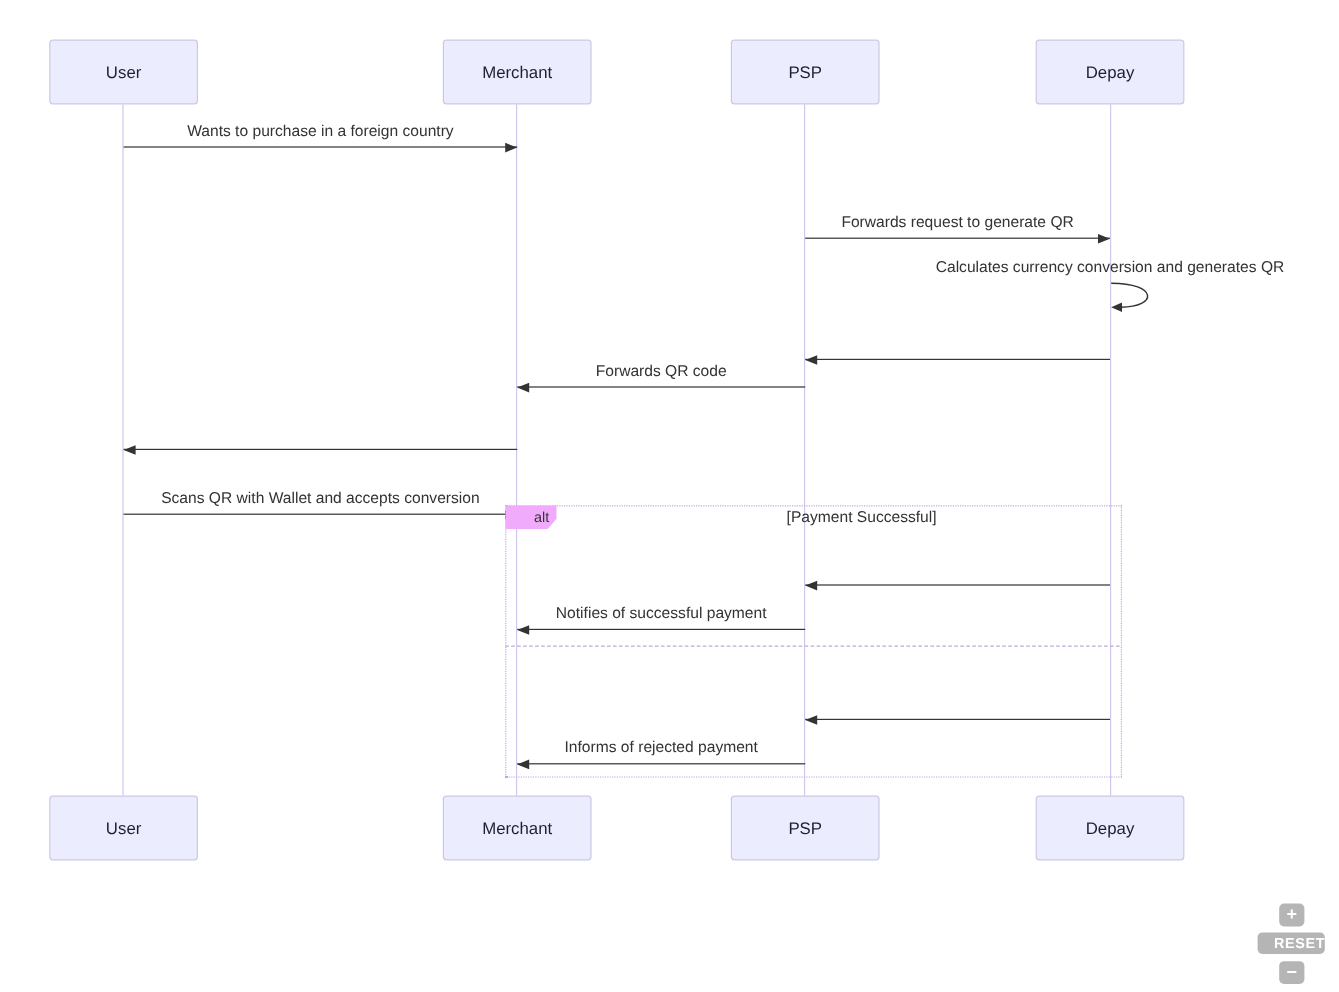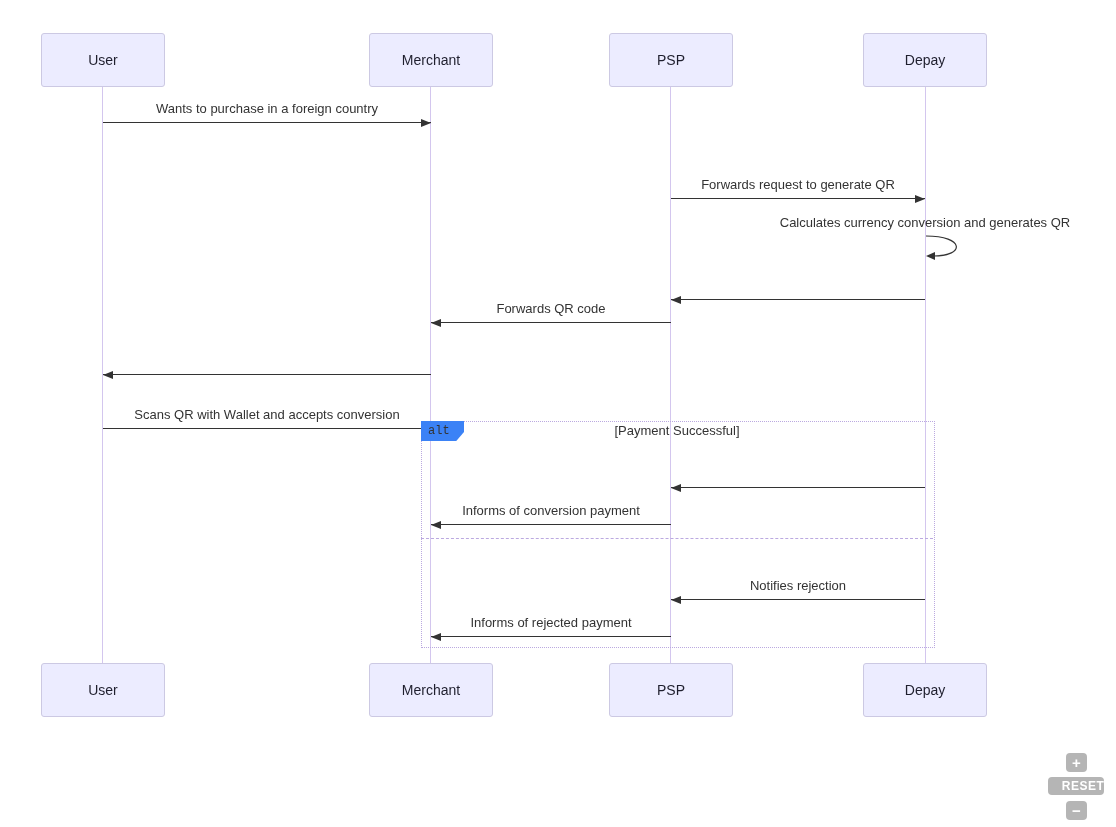--- a/index.html
+++ b/index.html
@@ -23,27 +23,27 @@
   }
   .message .line{position:absolute;left:0;right:0;bottom:0;height:1px;background:#333333;}
   .head{position:absolute;width:0;height:0;bottom:-4px;
     border-top:4px solid transparent;border-bottom:4px solid transparent;}
   .head.right{right:0;border-left:10px solid #333333;}
   .head.left{left:0;border-right:10px solid #333333;}
   .selfloop{position:absolute;}
   .alt-frame{position:absolute;border:1px dotted #BBA9E0;}
   .alt-divider{position:absolute;height:0;border-top:1px dashed #BBA9E0;}
   .alt-tab{
-    position:absolute;background:#3b82f6;
+    position:absolute;background:#f0abfc;
     clip-path:polygon(0 0,100% 0,100% 55%,82% 100%,0 100%);
-    font-size:12px;color:#333333;padding:3px 0 0 7px;box-sizing:border-box;font-family:Liberation Mono, monospace;
+    font-size:12px;color:#333333;padding:3px 0 0 24px;box-sizing:border-box;
   }
   .alt-cond{
     position:absolute;text-align:center;font-size:13px;color:#333333;
-    white-space:nowrap;font-weight:500;
+    white-space:nowrap;font-weight:500;padding-left:41px;
   }
   .ctrl{
     position:absolute;background:#B5B5B5;color:#ffffff;border:none;border-radius:4px;
     display:flex;align-items:center;justify-content:center;
     font-family:"Liberation Sans", sans-serif;font-weight:bold;cursor:pointer;
     padding:0;line-height:1;
   }
 </style>
 </head>
 <body>
@@ -128,27 +128,26 @@
   <div class="alt-tab" style="left:421px;top:421px;width:43px;height:20px;">alt</div>
   <div class="alt-cond" style="left:421px;top:423px;width:512px;">[Payment Successful]</div>
   <div class="alt-divider" style="left:421px;top:538px;width:512px;"></div>
 
   <div class="message" style="left:671px;top:466px;width:254px;">
     <div class="line"></div>
     <div class="head left"></div>
   </div>
 
   <div class="message" style="left:431px;top:503px;width:240px;">
-    <span class="label">Informs of conversion payment</span>
+    <span class="label">Notifies of successful payment</span>
     <div class="line"></div>
     <div class="head left"></div>
   </div>
 
   <div class="message" style="left:671px;top:578px;width:254px;">
-    <span class="label">Notifies rejection</span>
     <div class="line"></div>
     <div class="head left"></div>
   </div>
 
   <div class="message" style="left:431px;top:615px;width:240px;">
     <span class="label">Informs of rejected payment</span>
     <div class="line"></div>
     <div class="head left"></div>
   </div>
 

